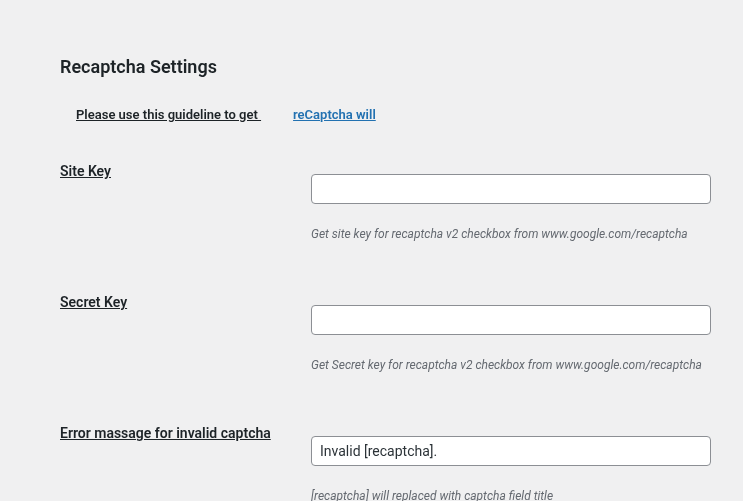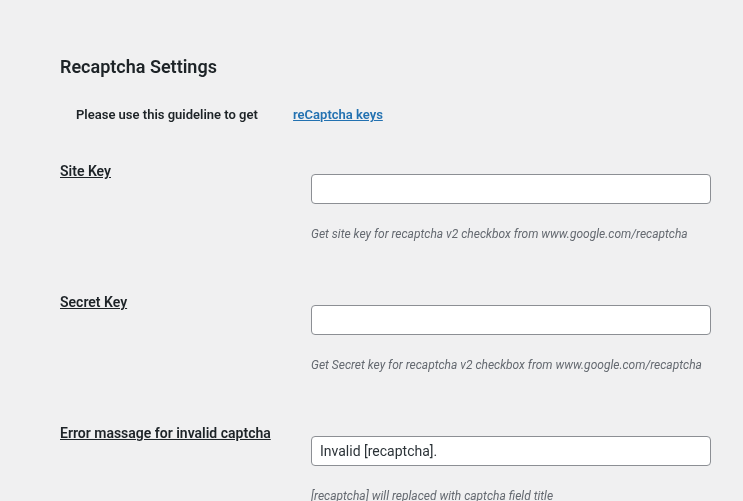--- a/index.html
+++ b/index.html
@@ -19,20 +19,21 @@
       color: #1d2327;
       padding: 8px 0 14px 0;
     }
     .guideline-row {
       font-size: 13px;
       color: #1d2327;
       margin-bottom: 26px;
     }
     .guideline-row .bold {
       font-weight: 600;
+      text-decoration: underline;
     }
     .guideline-link {
       color: #2271b1;
       text-decoration: underline;
       font-weight: 600;
     }
     .form-table {
       width: 100%;
       border-collapse: collapse;
     }
@@ -70,21 +71,21 @@
       color: #646970;
       line-height: 1.4;
     }
   </style>
 </head>
 <body>
 
 <h2 class="page-title">Recaptcha Settings</h2>
 
 <p class="guideline-row">
-  <span class="bold">Please use this guideline to get </span><a href="#" class="guideline-link">reCaptcha keys</a>
+  <span class="bold">Please use this guideline to get </span><a href="#" class="guideline-link">reCaptcha will</a>
 </p>
 
 <table class="form-table">
   <tbody>
     <tr>
       <th>Site Key</th>
       <td>
         <input type="text" class="text-input" value="" style="">
         <span class="description">Get site key for recaptcha v2 checkbox from www.google.com/recaptcha</span>
       </td>

